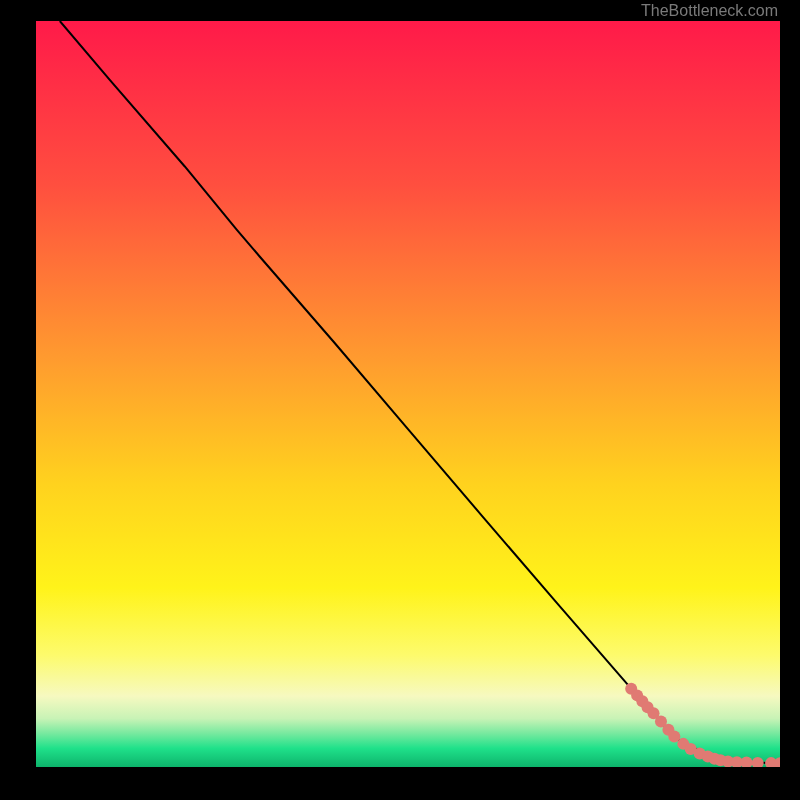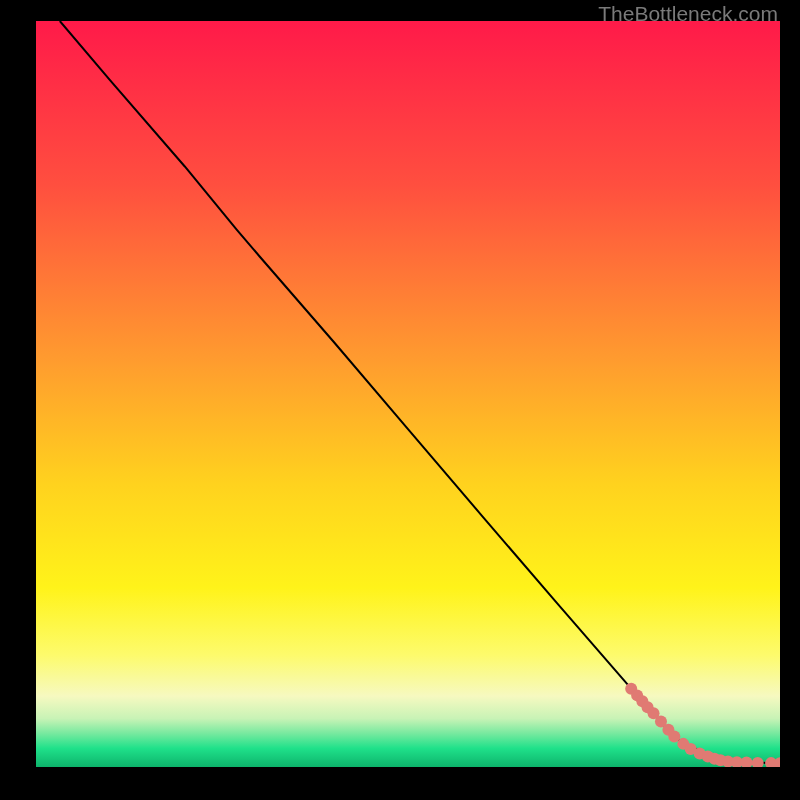--- a/index.html
+++ b/index.html
@@ -24,21 +24,21 @@
     left: 0;
     top: 0;
     width: 744px;
     height: 746px;
   }
   .attribution {
     position: absolute;
     top: 2px;
     right: 22px;
     color: #7a7a7a;
-    font-size: 21px;
+    font-size: 16px;
     font-weight: 500;
     letter-spacing: 0px;
   }
 </style>
 </head>
 <body>
 
 <div class="attribution">TheBottleneck.com</div>
 
 <div class="frame">

